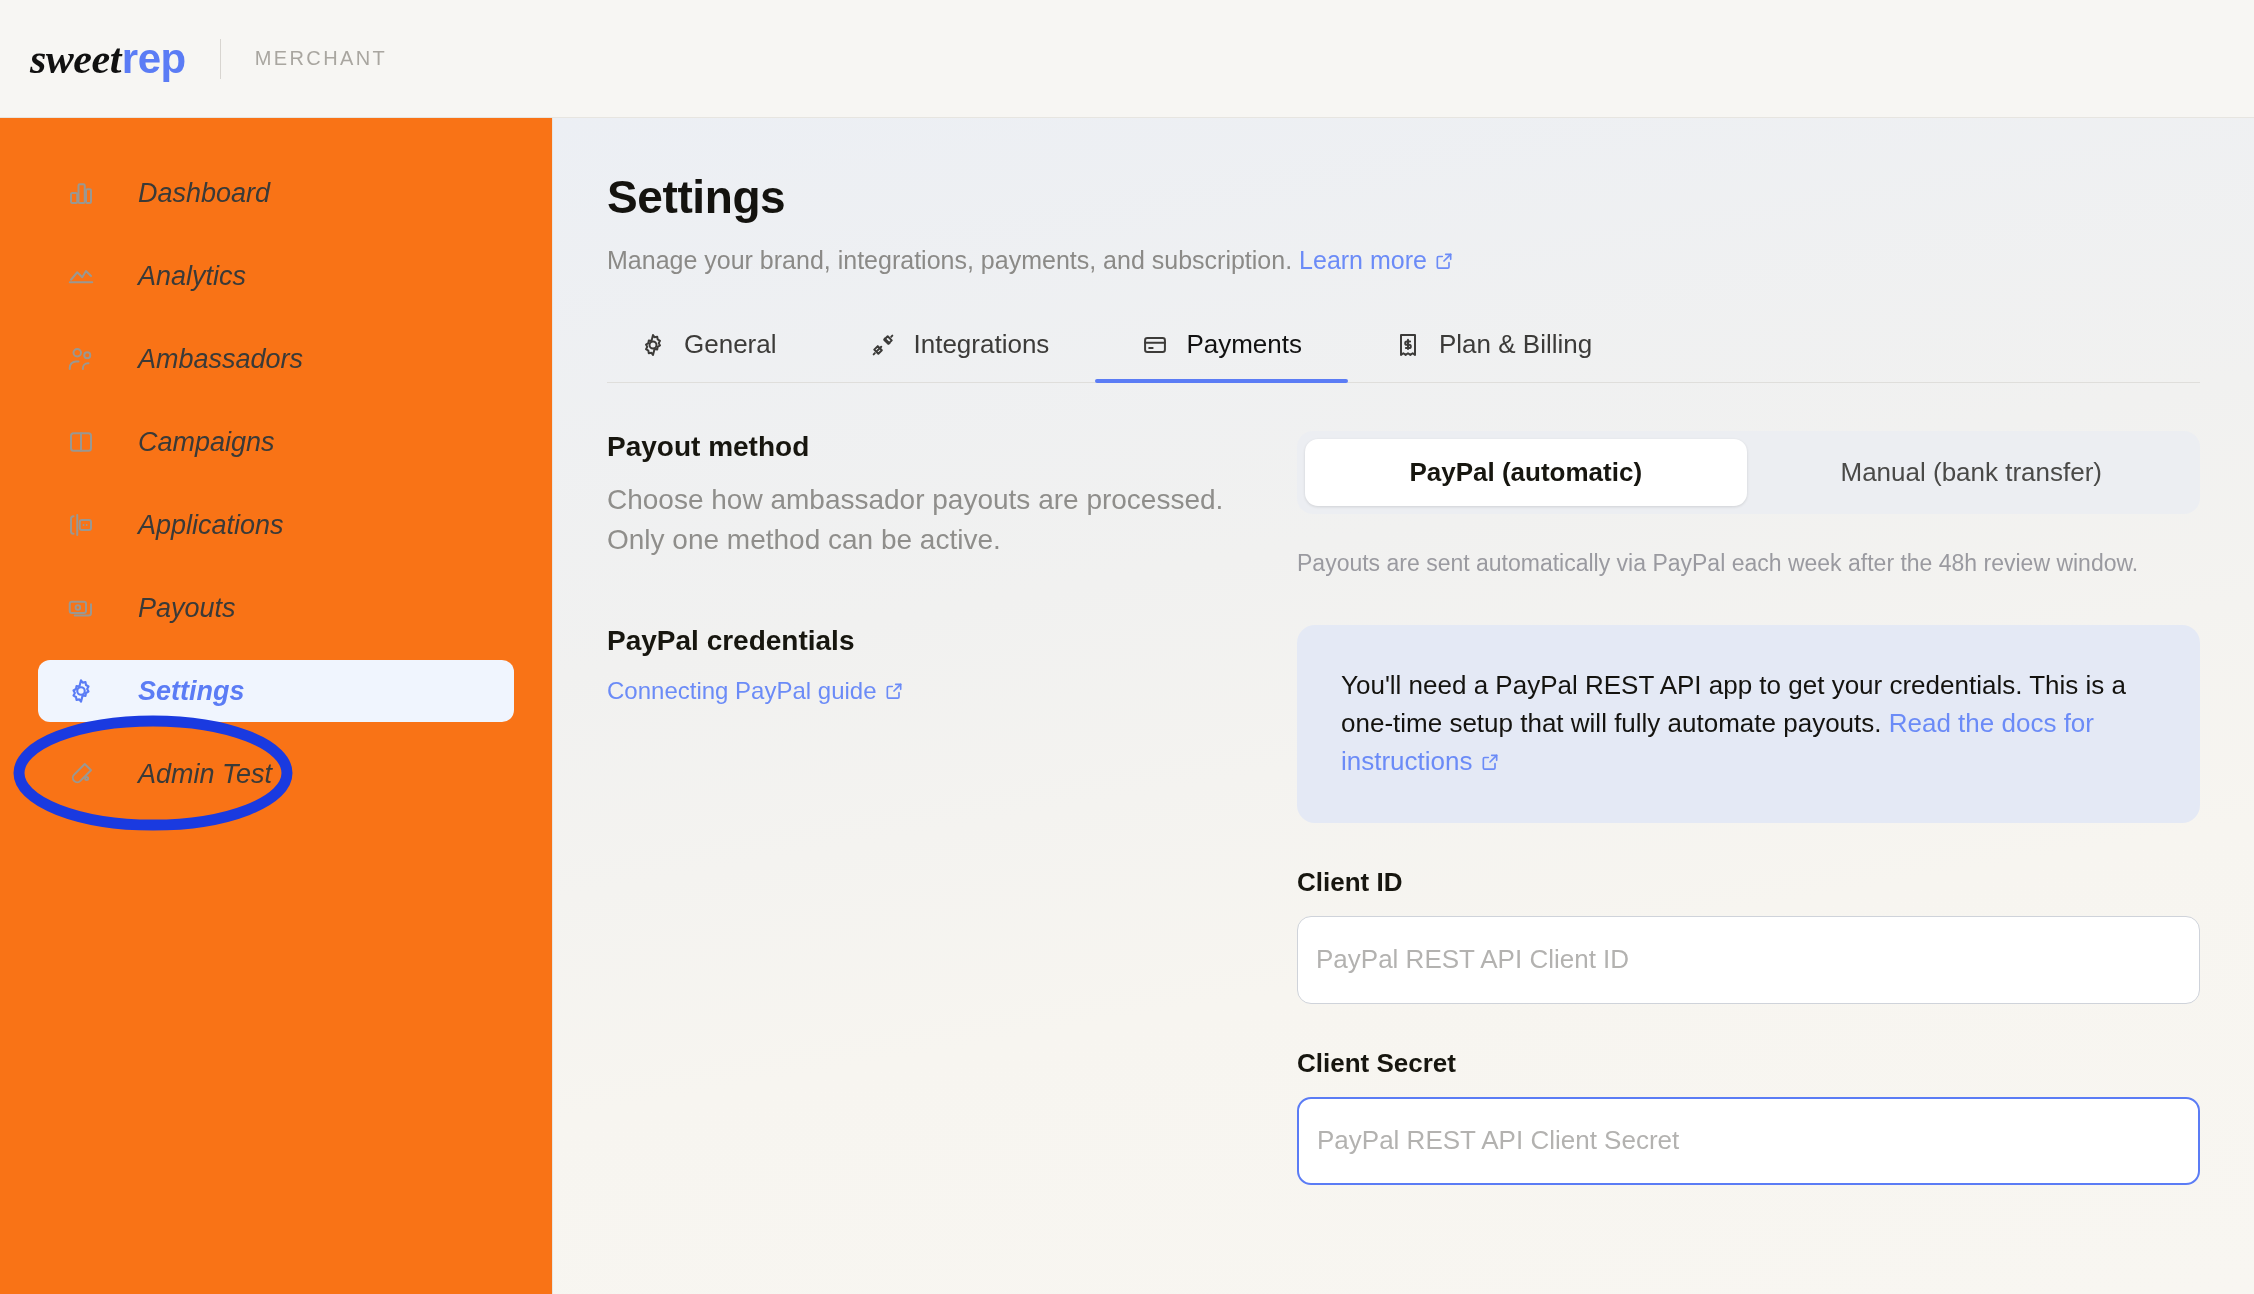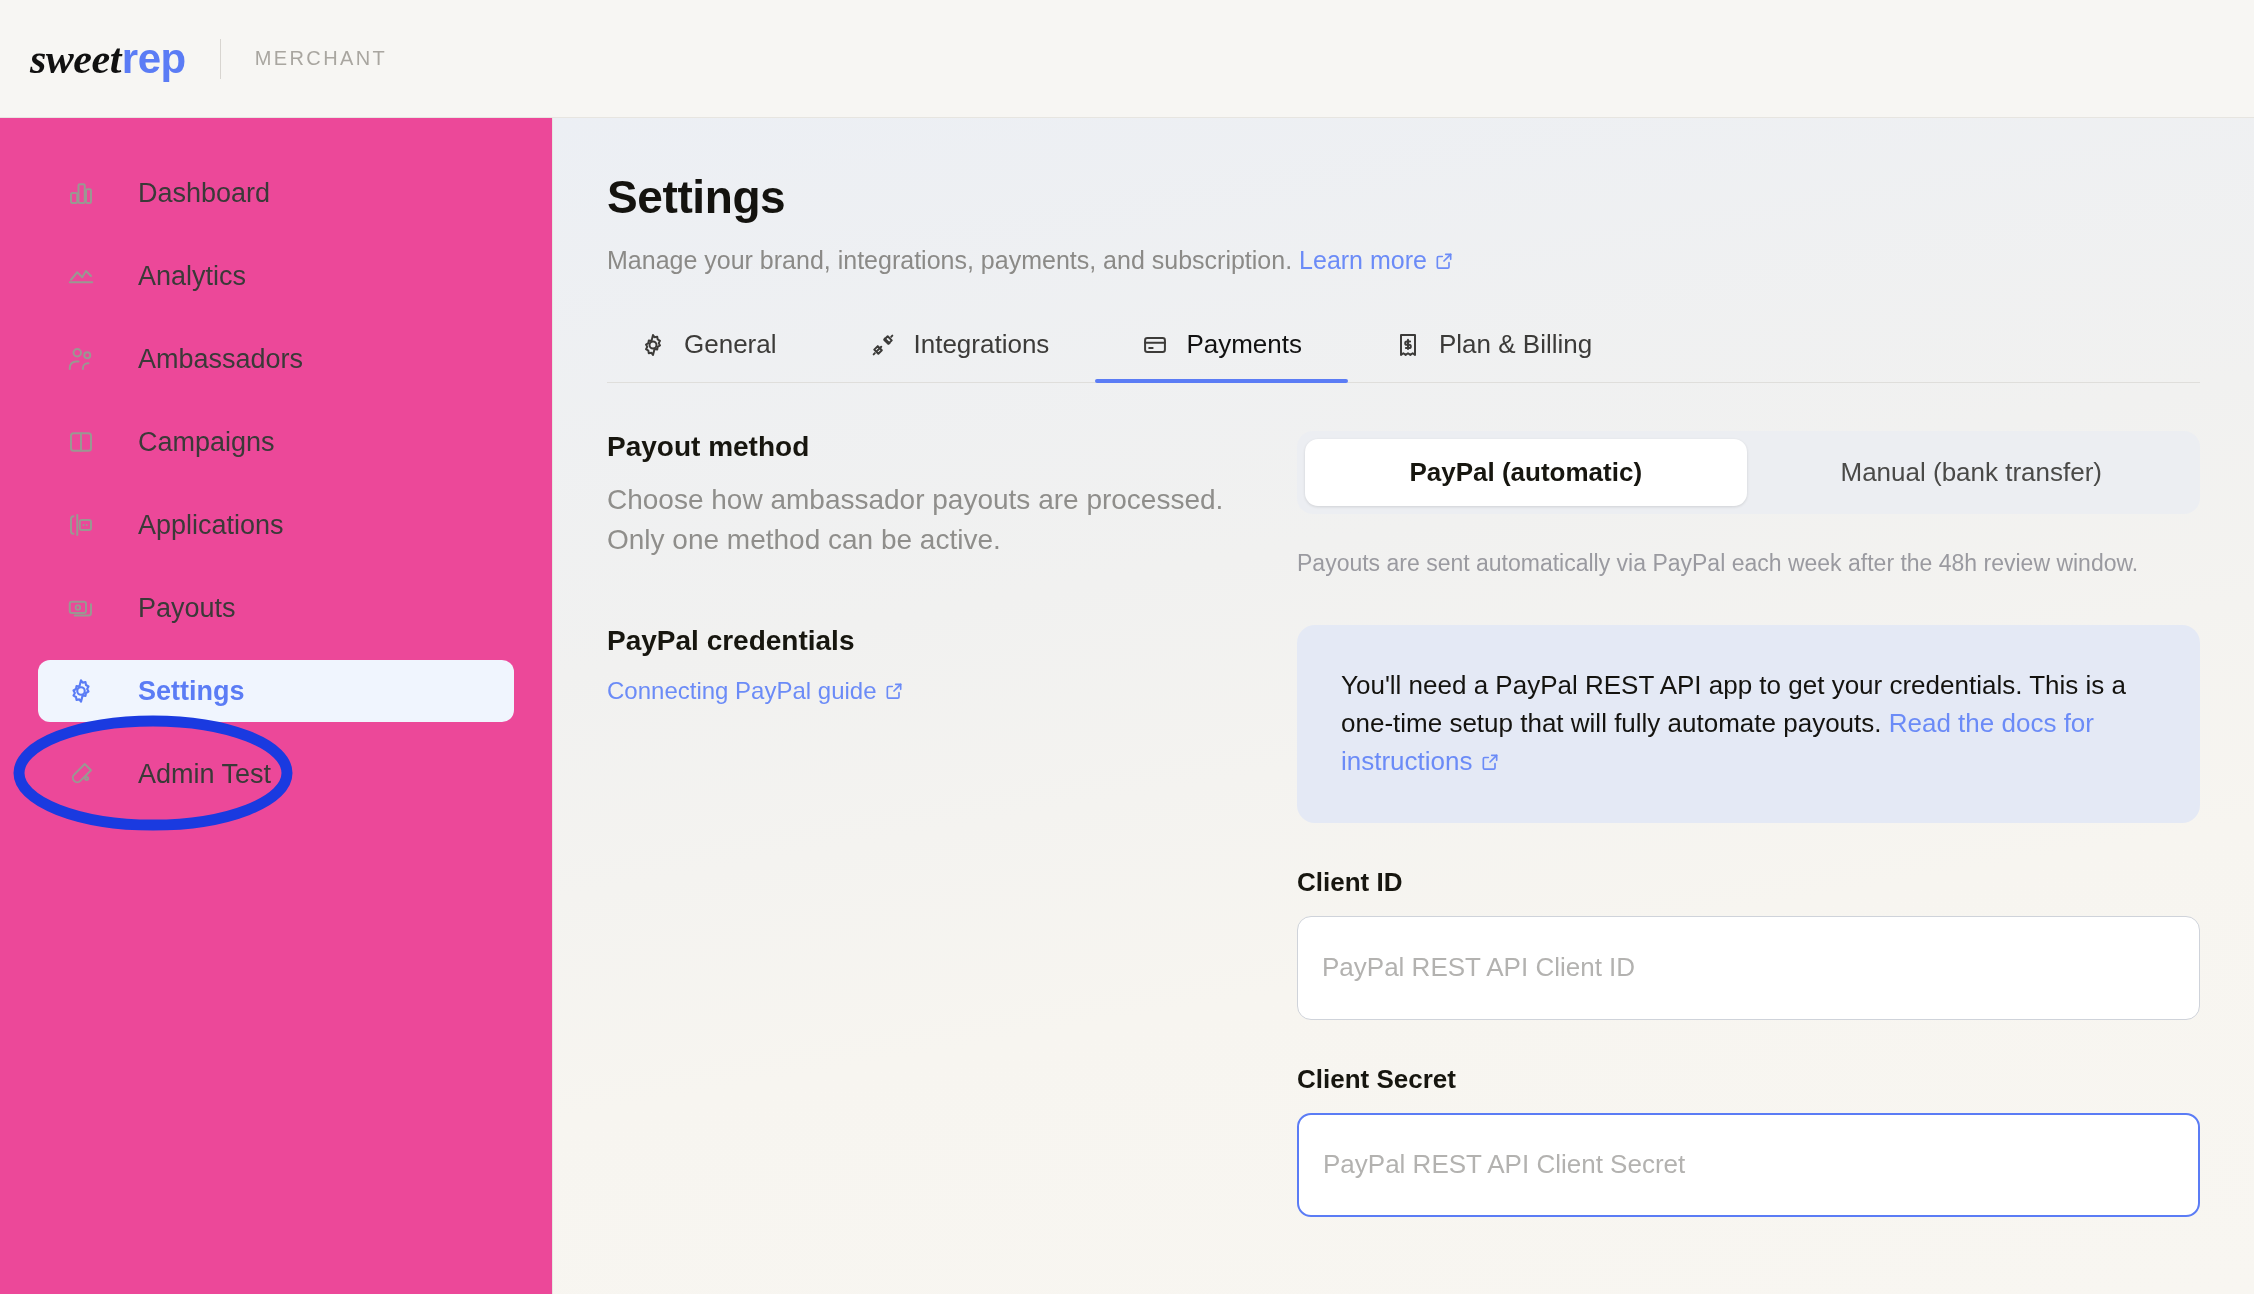--- a/index.html
+++ b/index.html
@@ -37,23 +37,24 @@
     font-size: 20px; letter-spacing: 2.4px; font-weight: 400;
     color: #a9a6a0;
   }
 
   
   .body { flex: 1 1 auto; display: flex; min-height: 0; }
 
   
   .sidebar {
     width: 553px; flex: 0 0 553px;
-    background: #ec4899;
+    background: #f97316;
     border-right: 1px solid #e7e5e0;
     padding-top: 44px;
+    font-style: italic;
   }
   .nav-item {
     display: flex; align-items: center;
     height: 62px; margin: 0 38px 21px 38px;
     padding-left: 26px;
     border-radius: 12px;
     cursor: pointer;
   }
   .nav-item .nav-icon {
     width: 34px; height: 34px; flex: 0 0 34px;
@@ -144,26 +145,26 @@
     background: #e4e9f5; border-radius: 18px;
     padding: 42px 44px;
     font-size: 26px; line-height: 1.46; color: #14130f;
   }
 
   
   .field { margin-top: 44px; }
   .field-label { font-size: 26px; font-weight: 600; color: #17160f; }
   .input {
     margin-top: 18px;
-    height: 104px; width: 100%;
+    height: 88px; width: 100%;
     background: #ffffff;
     border: 1px solid #cfd3da;
     border-radius: 14px;
     display: flex; align-items: center;
-    padding: 0 24px;
+    padding: 0 18px;
     font-size: 26px; color: #b3b2b0;
   }
   .input.focused { border: 2px solid #5b7cf5; }
 
   
   .annot {
     position: absolute; pointer-events: none;
     left: 8px; top: 713px; width: 290px; height: 120px;
   }
   .annot svg { width: 100%; height: 100%; display: block; }

